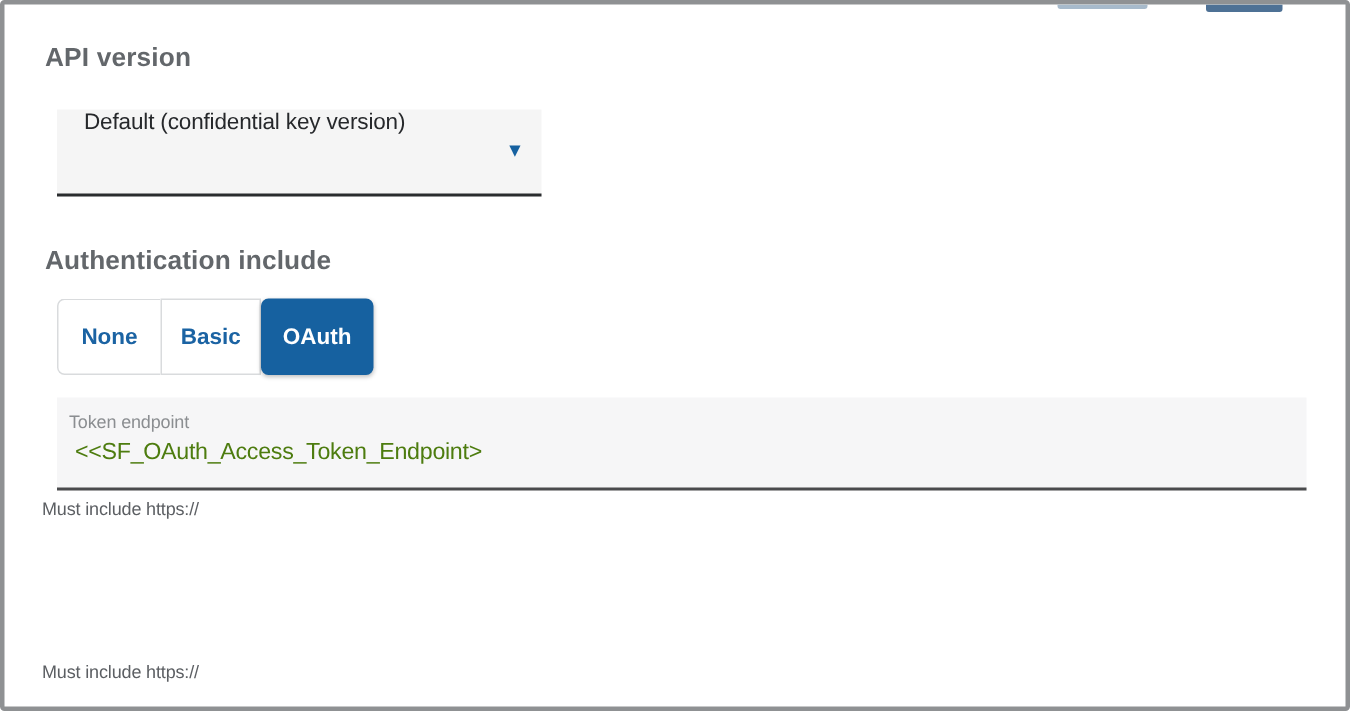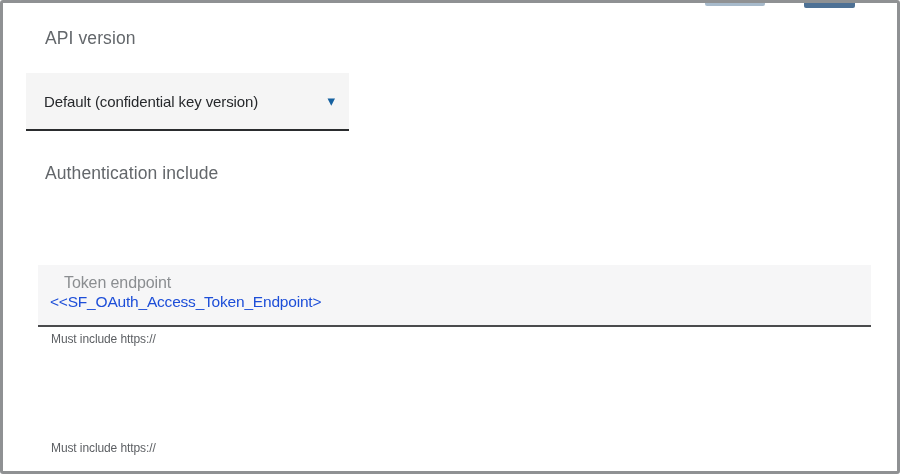--- a/index.html
+++ b/index.html
@@ -18,42 +18,42 @@
     background: #ffffff;
     overflow: hidden;
   }
   
   .top-mark { position: absolute; top: 0; z-index: 5; border-radius: 0 0 2px 2px; }
   .top-mark.m1 { left: 702px; width: 60px; height: 3px; background: #a7bacb; }
   .top-mark.m2 { left: 801px; width: 51px; height: 5px; background: #4e7195; }
 
   .section-heading {
     position: absolute;
-    left: 42px;
+    left: 27px;
     margin: 0;
     font-size: 17.5px;
-    font-weight: 400;
+    font-weight: 700;
     color: #63676b;
     letter-spacing: 0.1px;
   }
   #apiVersionHeading { top: 25px; }
   #authMethodHeading { top: 160px; }
 
   
   .dropdown {
     position: absolute;
-    left: 23px;
+    left: 35px;
     top: 70px;
     width: 323px;
     height: 58px;
     background: #f5f5f5;
     border-bottom: 2px solid #2a2c2e;
     box-sizing: border-box;
     display: flex;
-    align-items: center;
+    align-items: flex-start;
     cursor: pointer;
   }
   .dropdown .dd-text {
     margin-left: 18px;
     font-size: 15px;
     color: #26282b;
     letter-spacing: -0.1px;
   }
   .dropdown .caret {
     position: absolute;
@@ -103,38 +103,38 @@
     width: 833px;
     background: #f6f6f7;
     border-bottom: 2px solid #4a4b4d;
     box-sizing: border-box;
     cursor: text;
   }
   #tokenField { top: 262px; height: 62px; }
   #urlField   { top: 372px; height: 61px; }
   .field-label {
     position: absolute;
-    left: 26px;
+    left: 8px;
     top: 9px;
-    font-size: 16px;
+    font-size: 12px;
     color: #8b8e91;
     letter-spacing: -0.1px;
   }
   .field-value {
     position: absolute;
     left: 12px;
     top: 28px;
     font-size: 15.5px;
-    color: #1d4ed8;
+    color: #4d7c0f;
     letter-spacing: -0.2px;
     white-space: nowrap;
   }
   .helper {
     position: absolute;
-    left: 48px;
+    left: 25px;
     font-size: 12px;
     color: #5c5f63;
     letter-spacing: -0.1px;
   }
   #helper1 { top: 329px; }
   #helper2 { top: 438px; }
 </style>
 </head>
 <body>
 
@@ -145,20 +145,25 @@
 
   <h2 class="section-heading" id="apiVersionHeading">API version</h2>
 
   <div class="dropdown">
     <span class="dd-text">Default (confidential key version)</span>
     <span class="caret">▾</span>
   </div>
 
   <h2 class="section-heading" id="authMethodHeading">Authentication include</h2>
 
+  <div class="btn-group">
+    <button class="seg none">None</button>
+    <button class="seg basic">Basic</button>
+    <button class="seg selected">OAuth</button>
+  </div>
 
   <div class="field" id="tokenField">
     <span class="field-label">Token endpoint</span>
     <span class="field-value">&lt;&lt;SF_OAuth_Access_Token_Endpoint&gt;</span>
   </div>
   <div class="helper" id="helper1">Must include https://</div>
 
   <div class="helper" id="helper2">Must include https://</div>
 
 </div>

